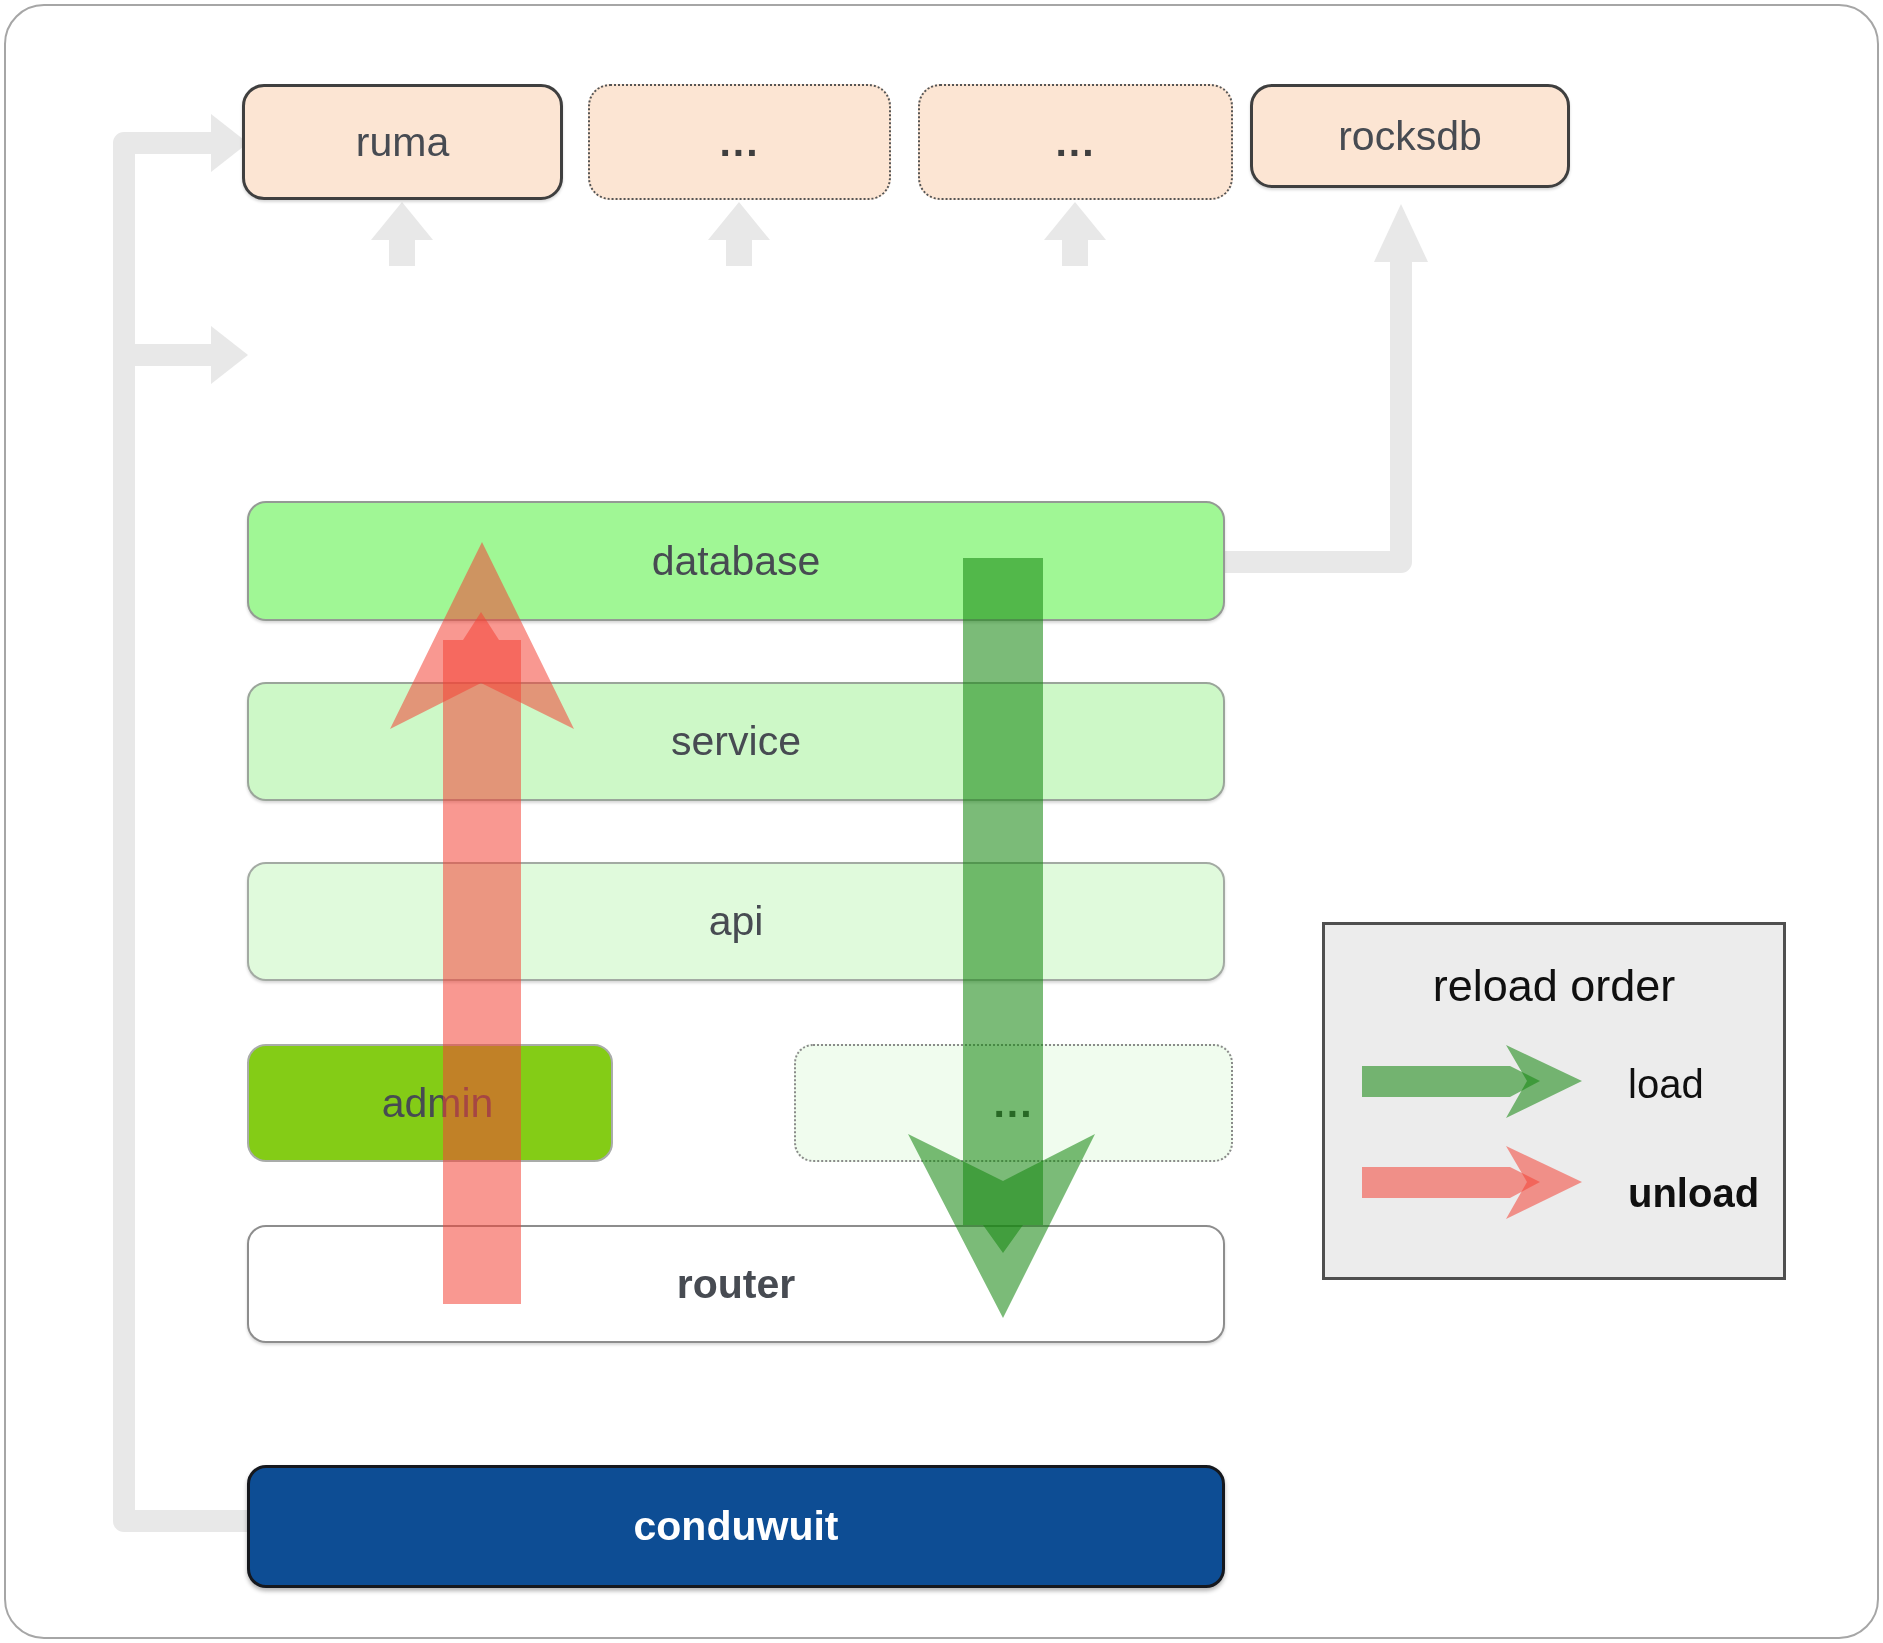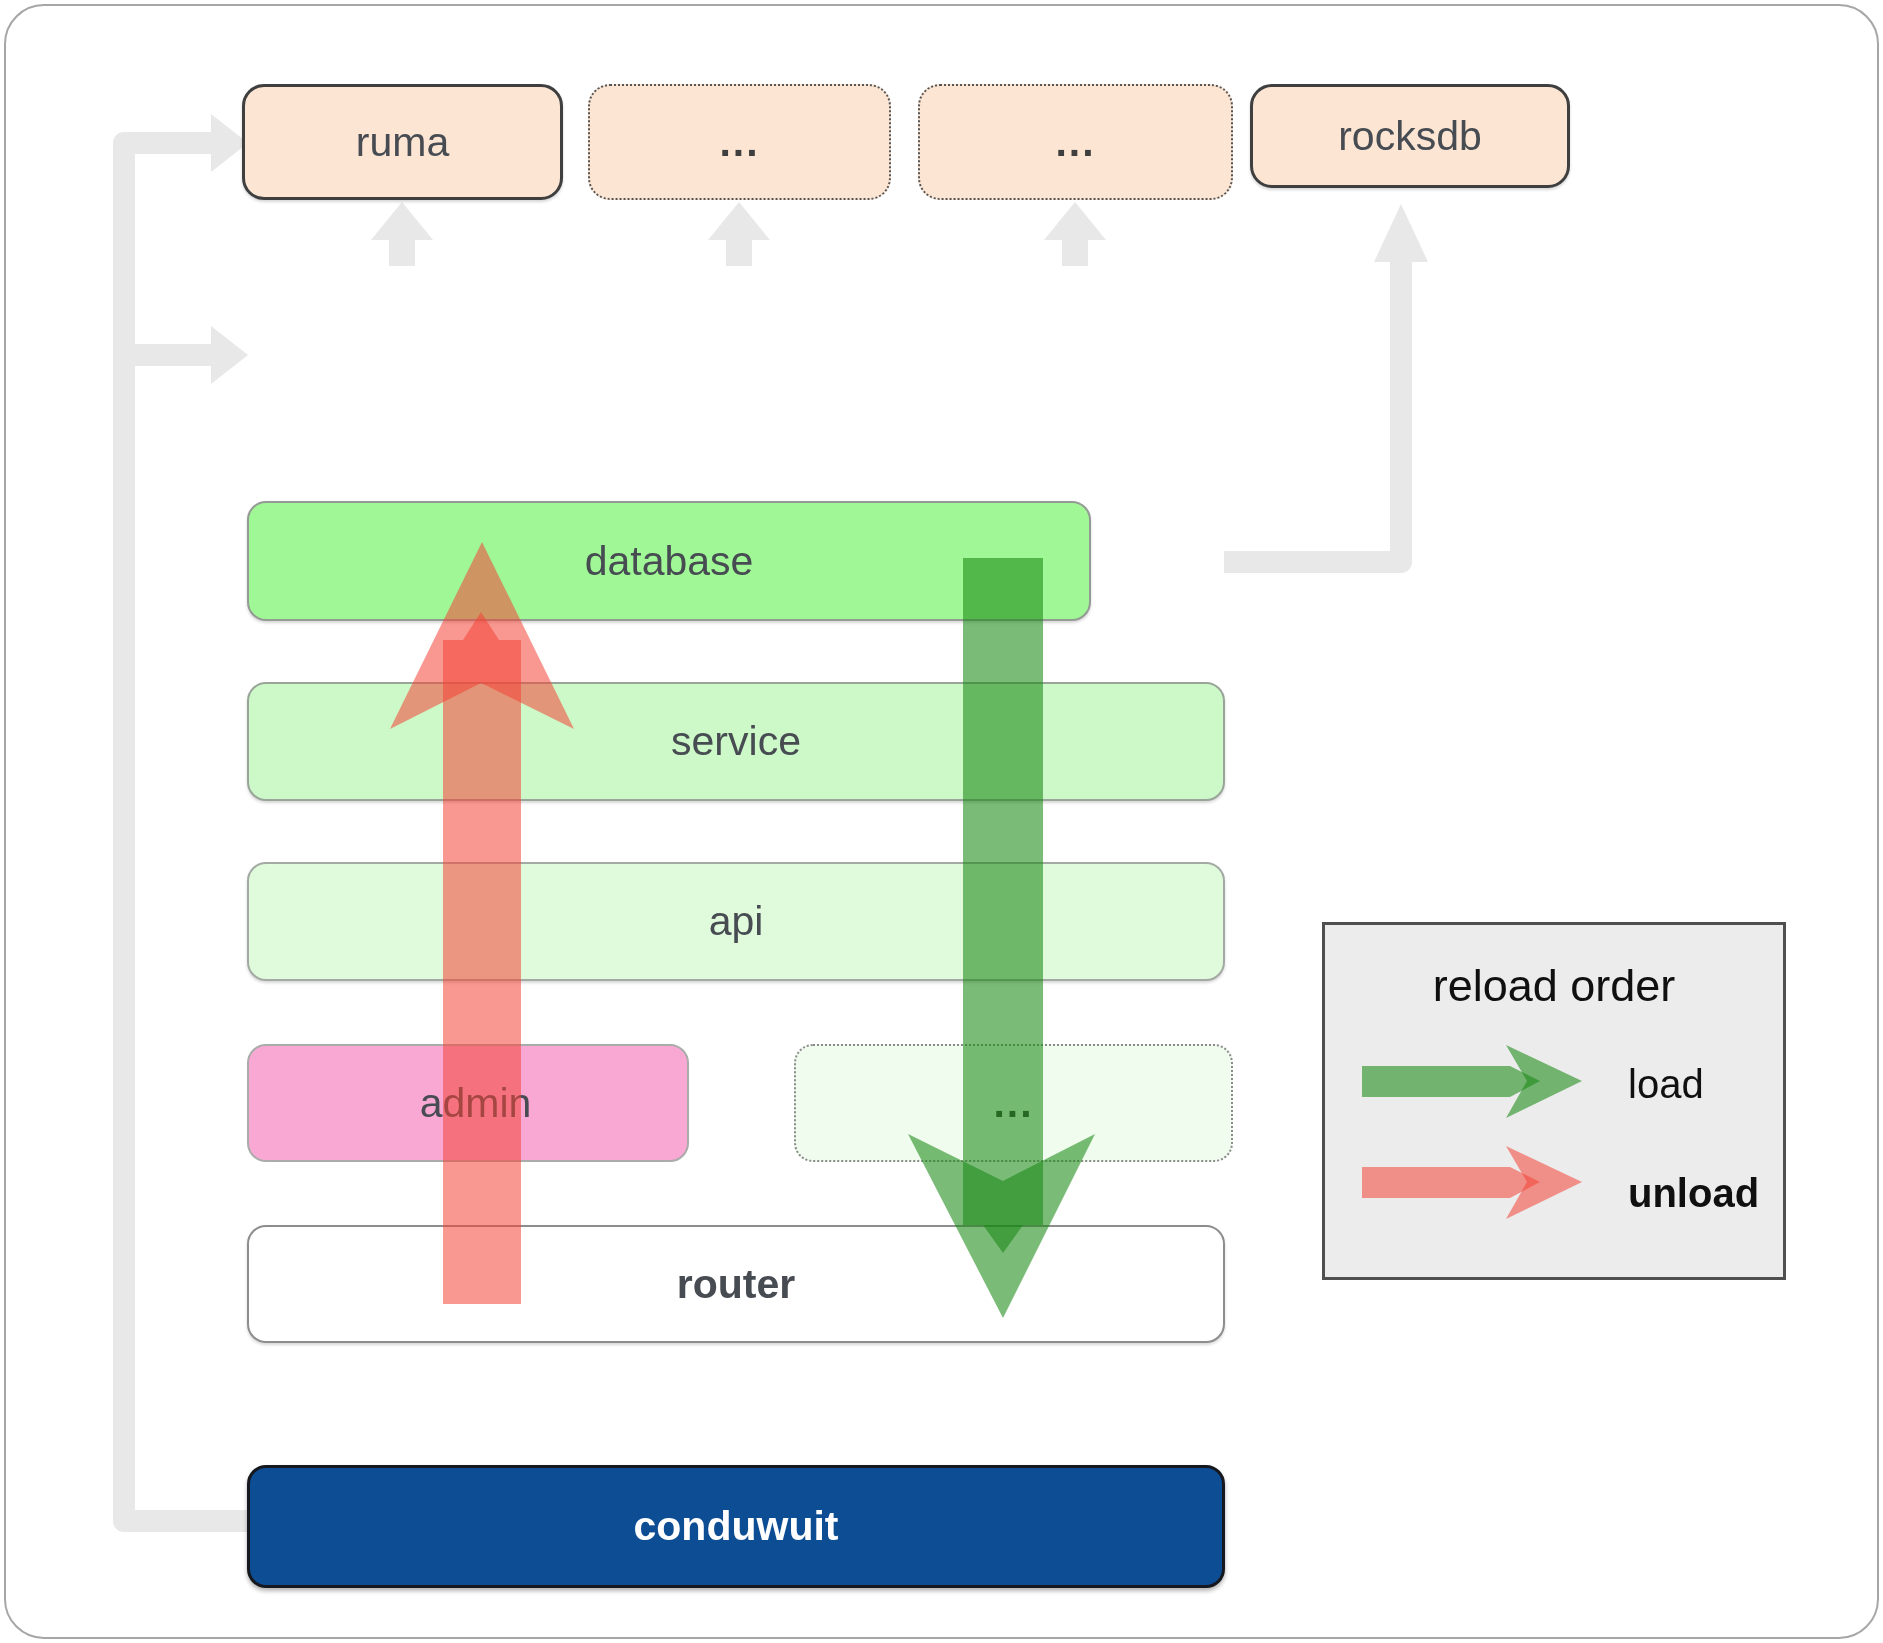--- a/index.html
+++ b/index.html
@@ -47,24 +47,24 @@
     box-shadow: 0 2px 3px rgba(0,0,0,0.16);
     text-align: right;
   }
   .node .lbl { white-space: nowrap; }
 
   .n-ruma      { left: 242px;  top: 84px;   width: 321px; height: 116px; background: #fce5d3; border: 3px solid #3f3f3f; border-radius: 22px; }
   .n-ellipsis1 { left: 588px;  top: 84px;   width: 303px; height: 116px; background: #fce5d3; border: 2px dotted #555;   border-radius: 22px; box-shadow: none; }
   .n-ellipsis2 { left: 918px;  top: 84px;   width: 315px; height: 116px; background: #fce5d3; border: 2px dotted #555;   border-radius: 22px; box-shadow: none; }
   .n-rocksdb   { left: 1250px; top: 84px;   width: 320px; height: 104px; background: #fce5d3; border: 3px solid #3f3f3f; border-radius: 22px; }
   .n-core      { left: 247px;  top: 264px;  width: 978px; height: 182px; background: #cfe4f8; border: 2px solid #9aa0a6; border-radius: 24px; }
-  .n-database  { left: 247px;  top: 501px;  width: 844px; height: 120px; background: #a0f795; border: 2px solid #949a94; }
+  .n-database  { left: 247px;  top: 501px;  width: 978px; height: 120px; background: #a0f795; border: 2px solid #949a94; }
   .n-service   { left: 247px;  top: 682px;  width: 978px; height: 119px; background: #cdf8c7; border: 2px solid #9aa59a; }
   .n-api       { left: 247px;  top: 862px;  width: 978px; height: 119px; background: #e0fadc; border: 2px solid #a3aaa3; }
-  .n-admin     { left: 247px;  top: 1044px; width: 442px; height: 118px; background: #f9a8d4; border: 2px solid #a9aca9; box-shadow: none; padding-left: 15px; }
+  .n-admin     { left: 247px;  top: 1044px; width: 366px; height: 118px; background: #84cc16; border: 2px solid #a9aca9; box-shadow: none; padding-left: 15px; }
   .n-ellipsis3 { left: 794px;  top: 1044px; width: 439px; height: 118px; background: #f0fcee; border: 2px dotted #8a8a8a; box-shadow: none; }
   .n-router    { left: 247px;  top: 1225px; width: 978px; height: 118px; background: #ffffff; border: 2px solid #8d8d8d; font-weight: bold; }
   .n-conduwuit { left: 247px;  top: 1465px; width: 978px; height: 123px; background: #0d4d94; border: 3.5px solid #15181e; color: #ffffff; font-weight: 700; box-shadow: 0 3px 4px rgba(0,0,0,0.3); }
 
   .dots .lbl { font-weight: 700; color: #3f3f3f; letter-spacing: 2px; }
 
   .legend {
     position: absolute;
     left: 1322px;
     top: 922px;

